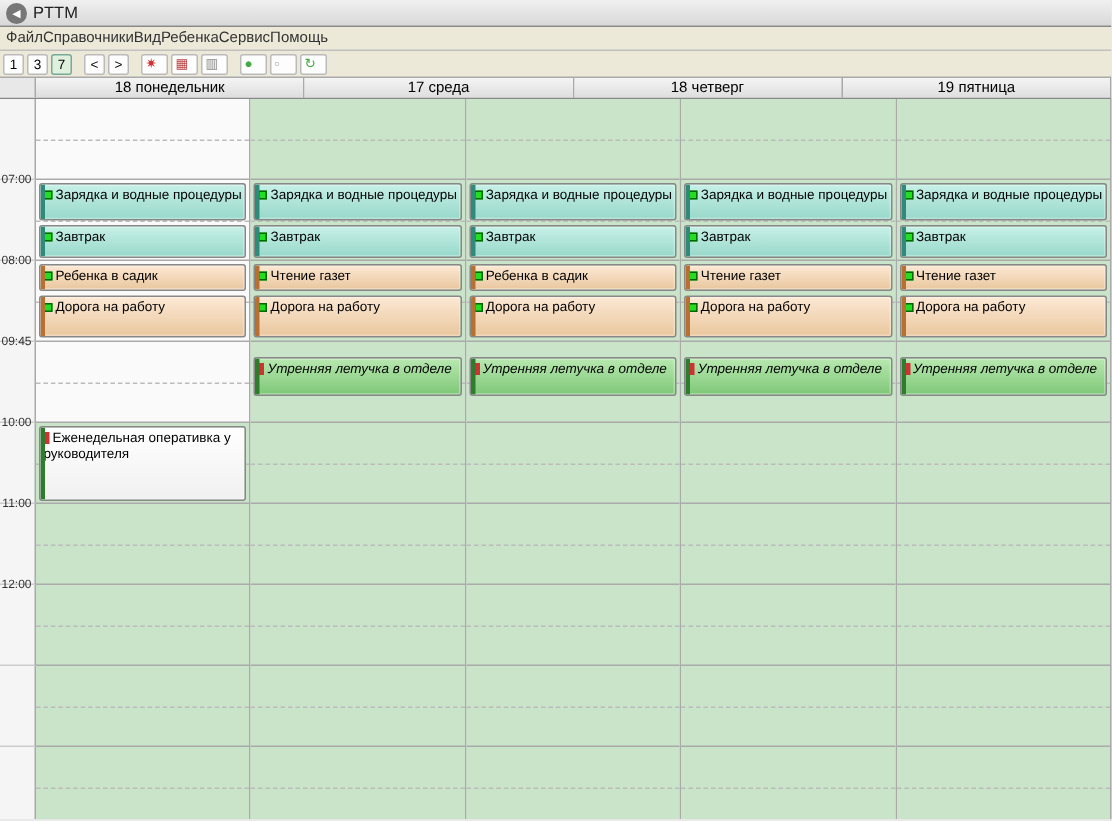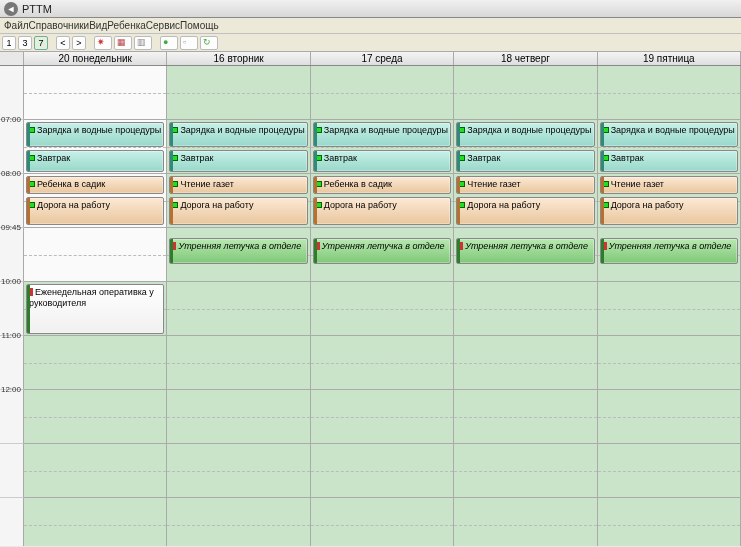--- a/index.html
+++ b/index.html
@@ -91,22 +91,21 @@
   <div class="tbtn">
       <span class="ticon" style="color:#9a9">▫</span>
     </div>
   <div class="tbtn">
       <span class="ticon" style="color:#4a4">↻</span>
     </div>
 </div>
 
 <div class="dayheader-row">
   <div class="time-gutter-head"></div>
-  <div class="dayheader">20 понедельник</div>
-  <div class="dayheader">16 вторник</div>
+  <div class="dayheader">18 понедельник</div>
   <div class="dayheader">17 среда</div>
   <div class="dayheader">18 четверг</div>
   <div class="dayheader">19 пятница</div>
 </div>
 
 <div class="grid-wrap">
   <div class="grid">
     <div class="time-gutter">
       <div class="hour" style="height:54px;"><span></span></div>
       <div class="hour"><span>07:00</span></div>

